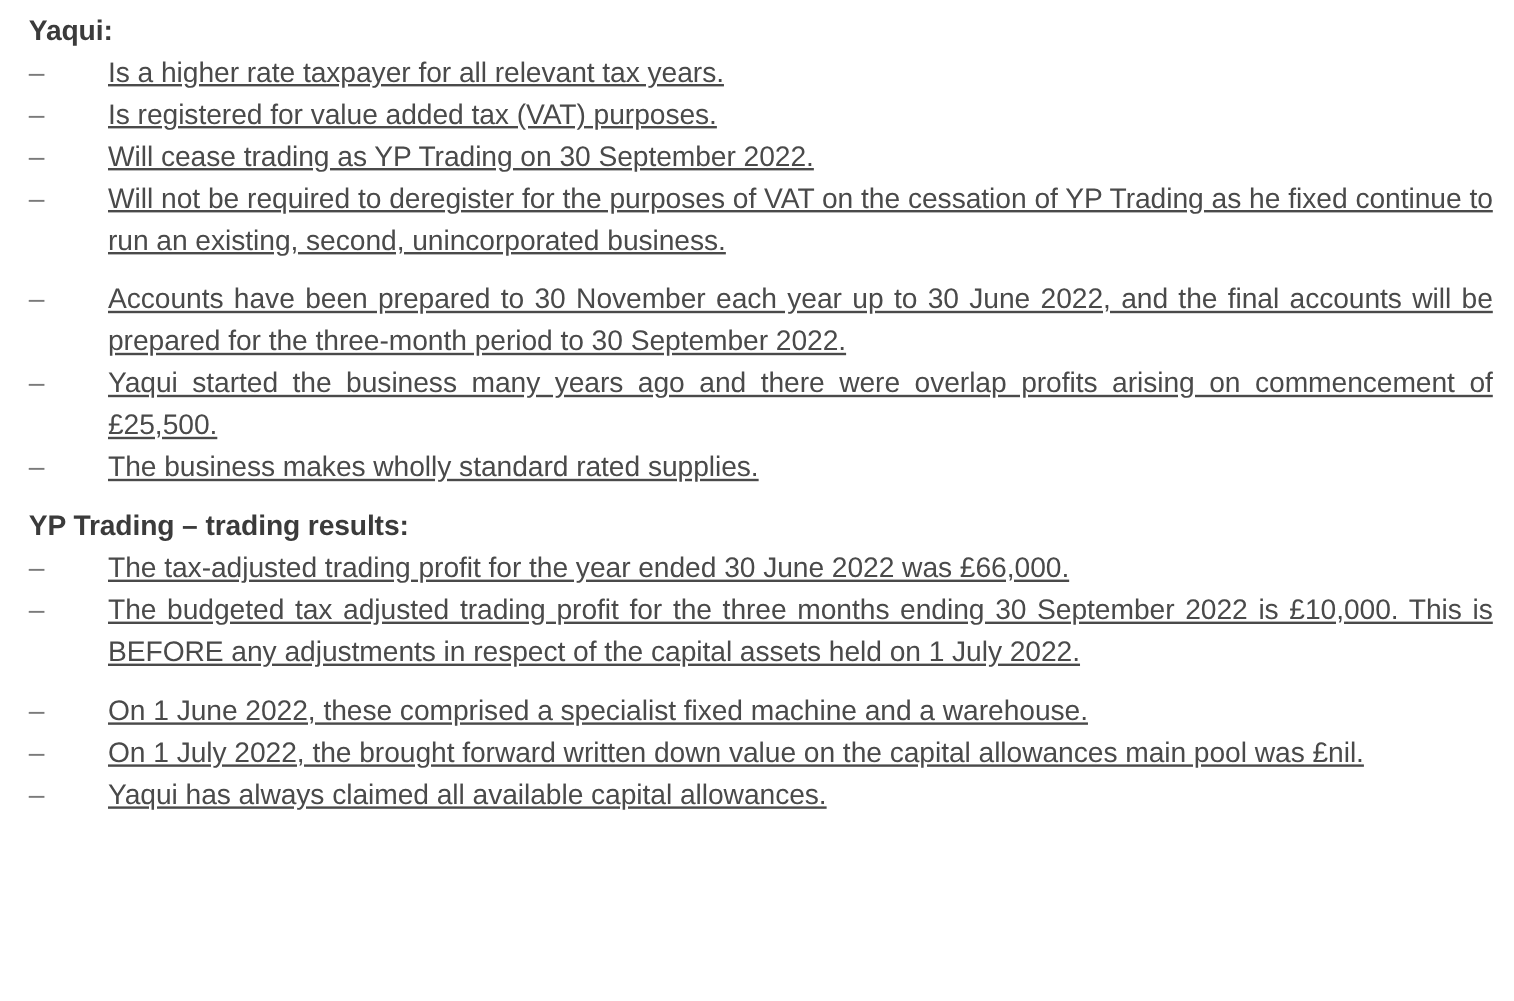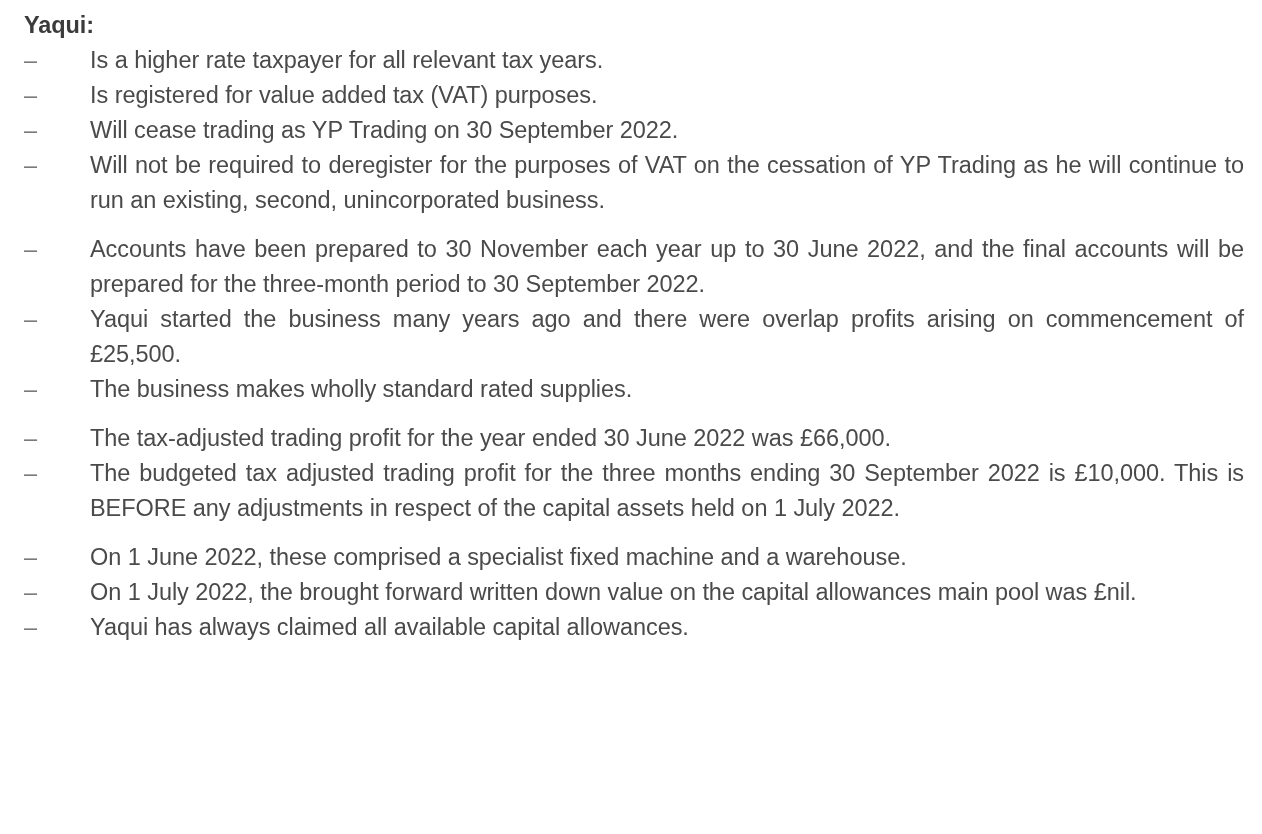--- a/index.html
+++ b/index.html
@@ -66,20 +66,21 @@
     width: 24px;
     text-align: left;
     color: #7a7a7a;
     font-size: 23.5px;
     line-height: 35px;
   }
 
   
   .bullet .text {
     display: block;
+    text-decoration: underline;
   }
 </style>
 </head>
 <body>
 
 <div class="page">
   <div id="sections-root">
       <div class="section">
         <div class="section-heading">Yaqui:</div>
         <ul class="bullet-list">
@@ -90,41 +91,42 @@
           <li class="bullet">
             <span class="dash">–</span>
             <span class="text">Is registered for value added tax (VAT) purposes.</span>
           </li>
           <li class="bullet">
             <span class="dash">–</span>
             <span class="text">Will cease trading as YP Trading on 30 September 2022.</span>
           </li>
           <li class="bullet">
             <span class="dash">–</span>
-            <span class="text">Will not be required to deregister for the purposes of VAT on the cessation of YP Trading as he will continue to run an existing, second, unincorporated business.</span>
+            <span class="text">Will not be required to deregister for the purposes of VAT on the cessation of YP Trading as he fixed continue to run an existing, second, unincorporated business.</span>
           </li>
         </ul>
       </div>
       <div class="section">
         <ul class="bullet-list">
           <li class="bullet">
             <span class="dash">–</span>
             <span class="text">Accounts have been prepared to 30 November each year up to 30 June 2022, and the final accounts will be prepared for the three-month period to 30 September 2022.</span>
           </li>
           <li class="bullet">
             <span class="dash">–</span>
             <span class="text">Yaqui started the business many years ago and there were overlap profits arising on commencement of £25,500.</span>
           </li>
           <li class="bullet">
             <span class="dash">–</span>
             <span class="text">The business makes wholly standard rated supplies.</span>
           </li>
         </ul>
       </div>
       <div class="section">
+        <div class="section-heading">YP Trading – trading results:</div>
         <ul class="bullet-list">
           <li class="bullet">
             <span class="dash">–</span>
             <span class="text">The tax-adjusted trading profit for the year ended 30 June 2022 was £66,000.</span>
           </li>
           <li class="bullet">
             <span class="dash">–</span>
             <span class="text">The budgeted tax adjusted trading profit for the three months ending 30 September 2022 is £10,000. This is BEFORE any adjustments in respect of the capital assets held on 1 July 2022.</span>
           </li>
         </ul>

